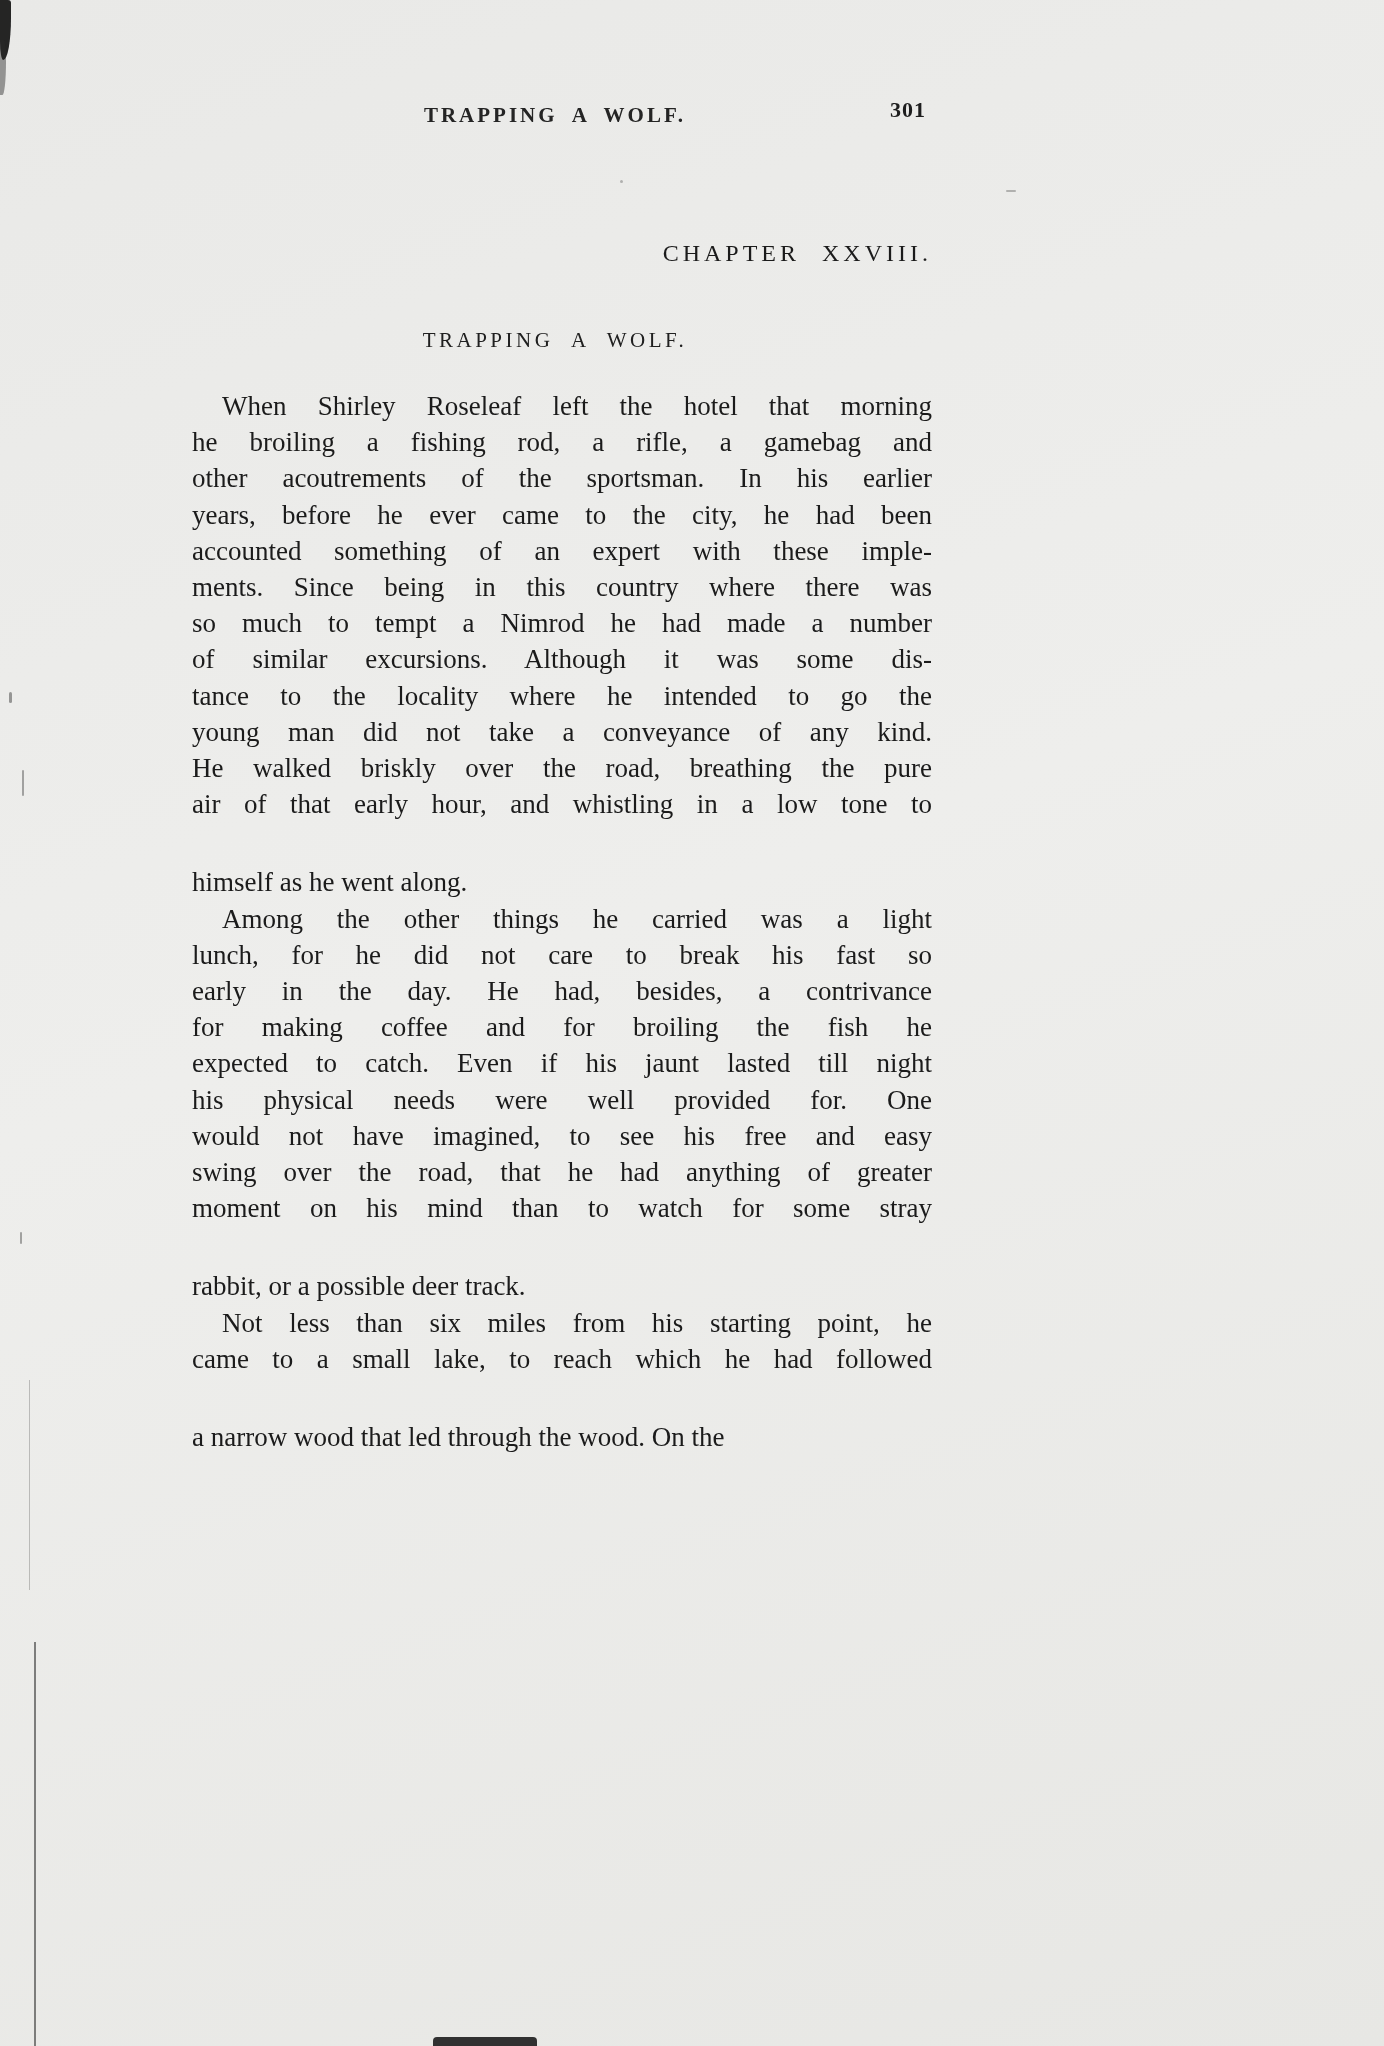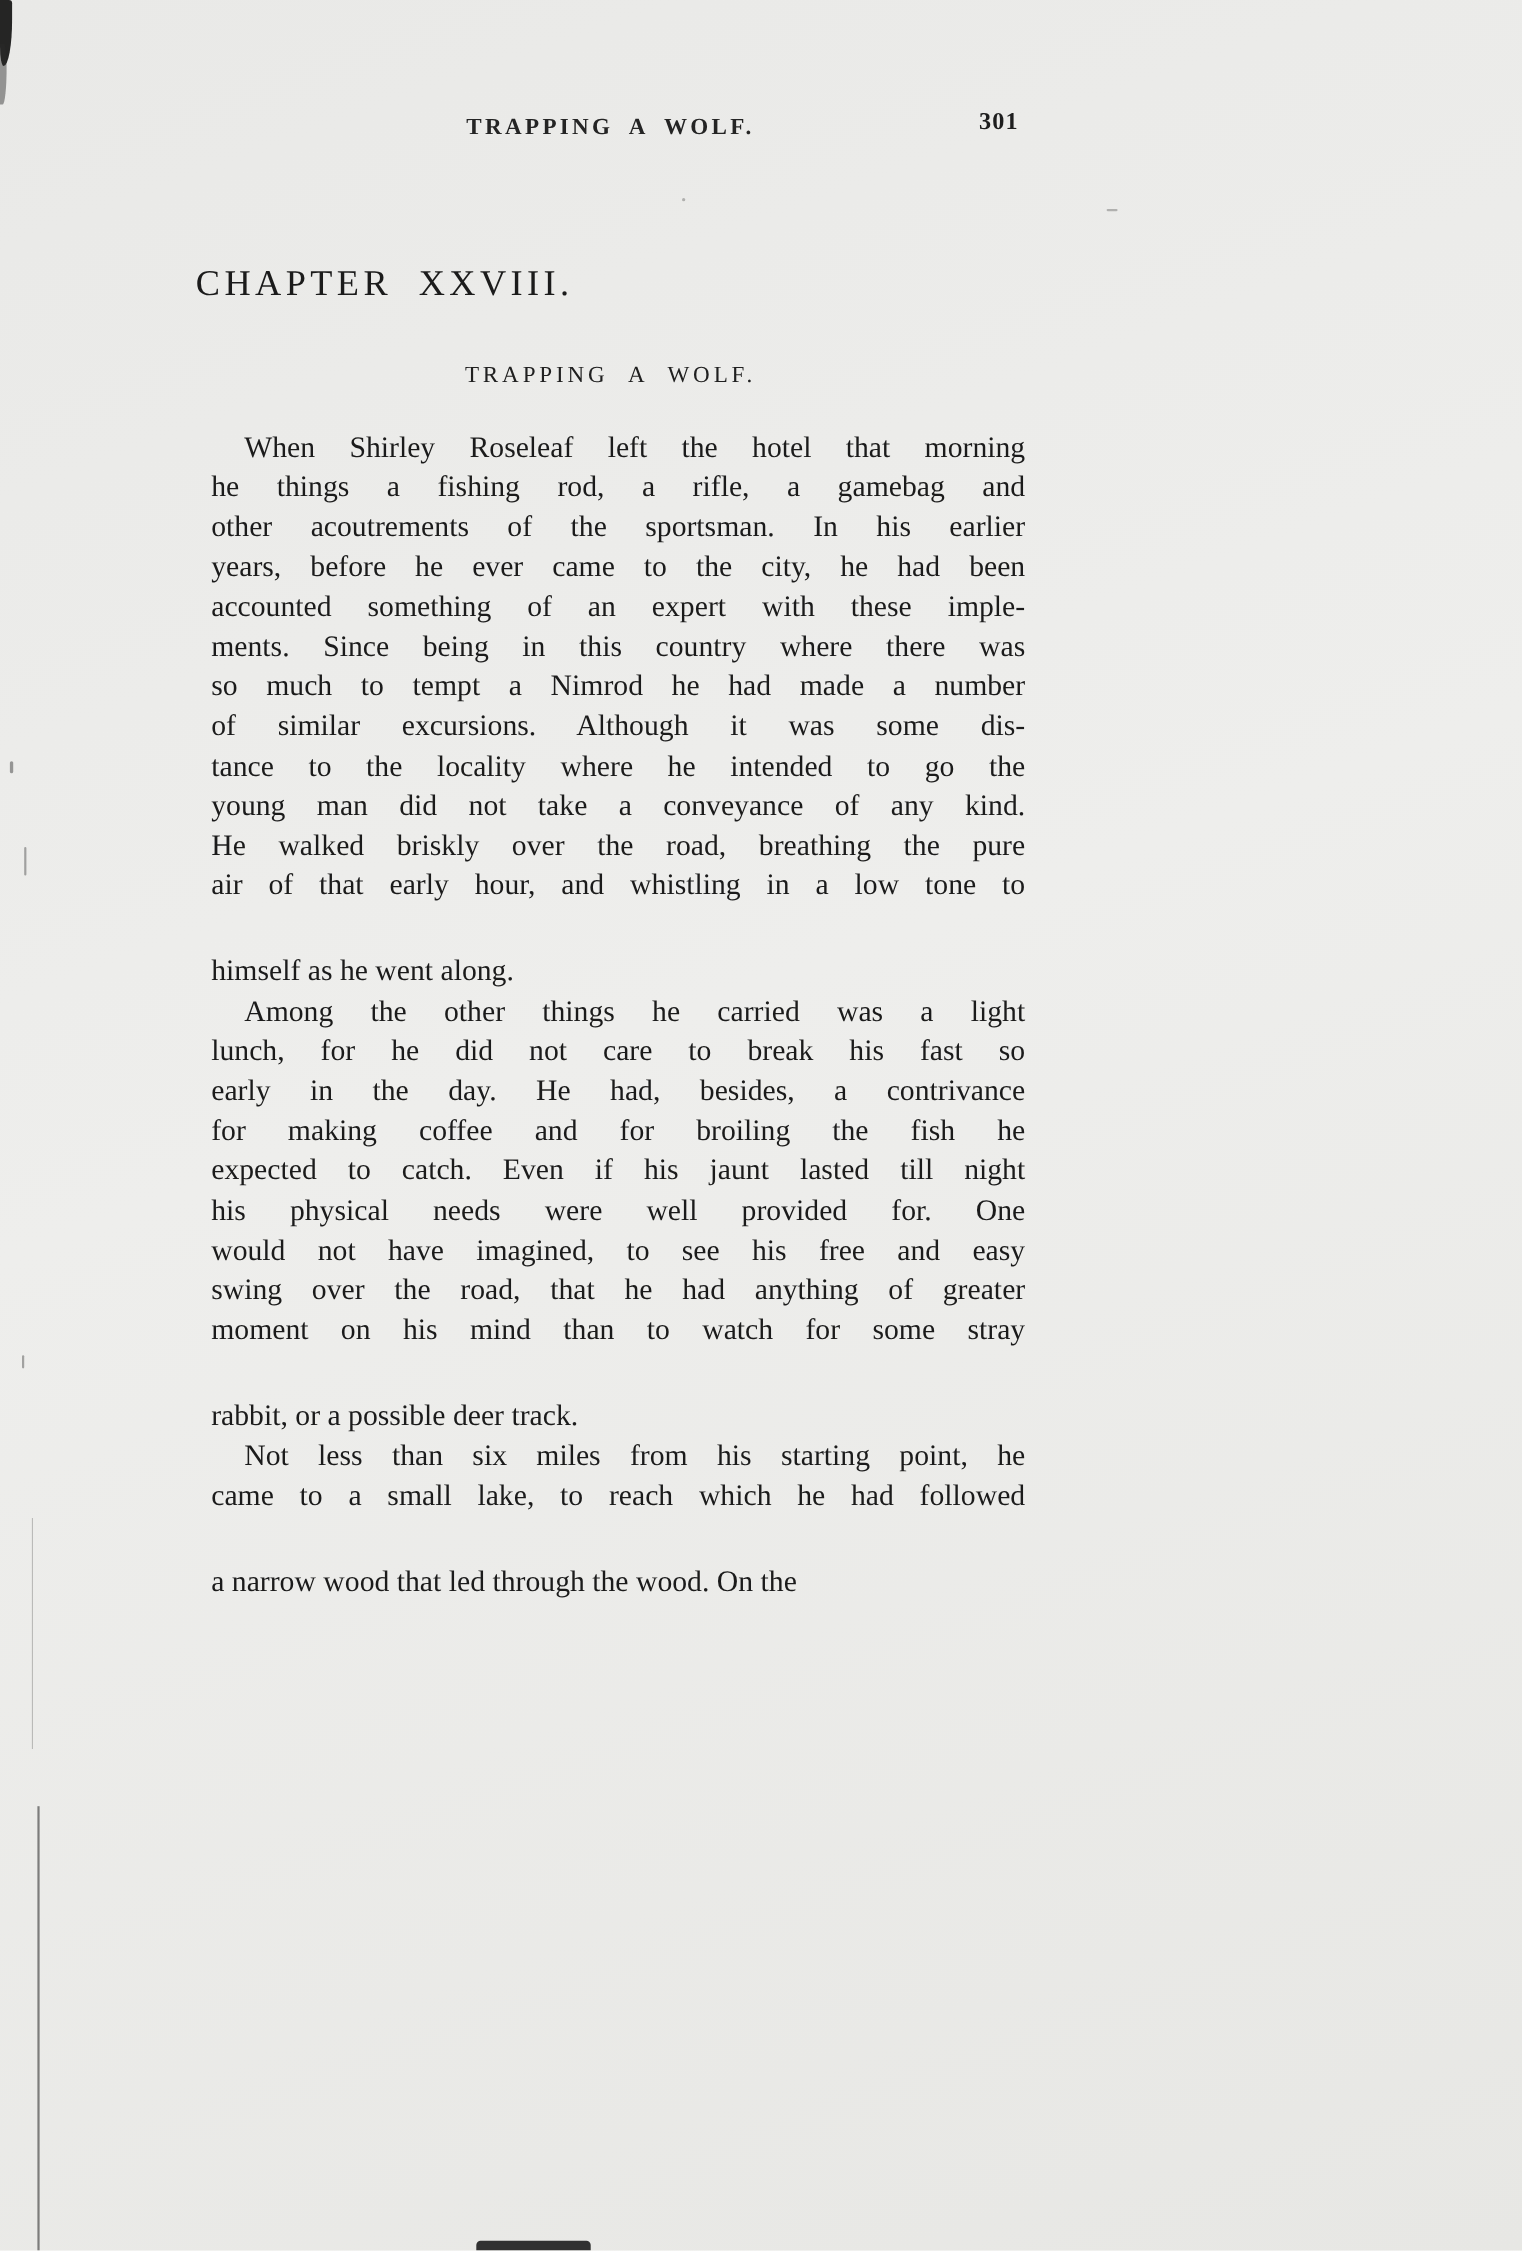--- a/index.html
+++ b/index.html
@@ -48,22 +48,22 @@
     font-weight: 700;
     letter-spacing: 1px;
     color: #1e1e1e;
   }
   .chapter {
     position: absolute;
     top: 240px;
     left: 0;
     right: 0;
     margin: 0;
-    text-align: left;
-    font-size: 33px;
+    text-align: right;
+    font-size: 24px;
     font-weight: 400;
     letter-spacing: 4px;
     word-spacing: 12px;
     color: #1b1b1b;
   }
   .section {
     position: absolute;
     top: 328px;
     left: 0;
     right: 0;
@@ -208,21 +208,21 @@
       <span class="page-number">301</span>
     </div>
 
     <h1 class="chapter">CHAPTER XXVIII.</h1>
 
     <h2 class="section">TRAPPING A WOLF.</h2>
 
     <div id="body-text">
         <div class="paragraph">
           <div class="line first">When Shirley Roseleaf left the hotel that morning</div>
-          <div class="line">he things a fishing rod, a rifle, a gamebag and</div>
+          <div class="line">he broiling a fishing rod, a rifle, a gamebag and</div>
           <div class="line">other acoutrements of the sportsman.  In his earlier</div>
           <div class="line">years, before he ever came to the city, he had been</div>
           <div class="line">accounted something of an expert with these imple-</div>
           <div class="line">ments.  Since being in this country where there was</div>
           <div class="line">so much to tempt a Nimrod he had made a number</div>
           <div class="line">of similar excursions.  Although it was some dis-</div>
           <div class="line">tance to the locality where he intended to go the</div>
           <div class="line">young man did not take a conveyance of any kind.</div>
           <div class="line">He walked briskly over the road, breathing the pure</div>
           <div class="line">air of that early hour, and whistling in a low tone to</div>

